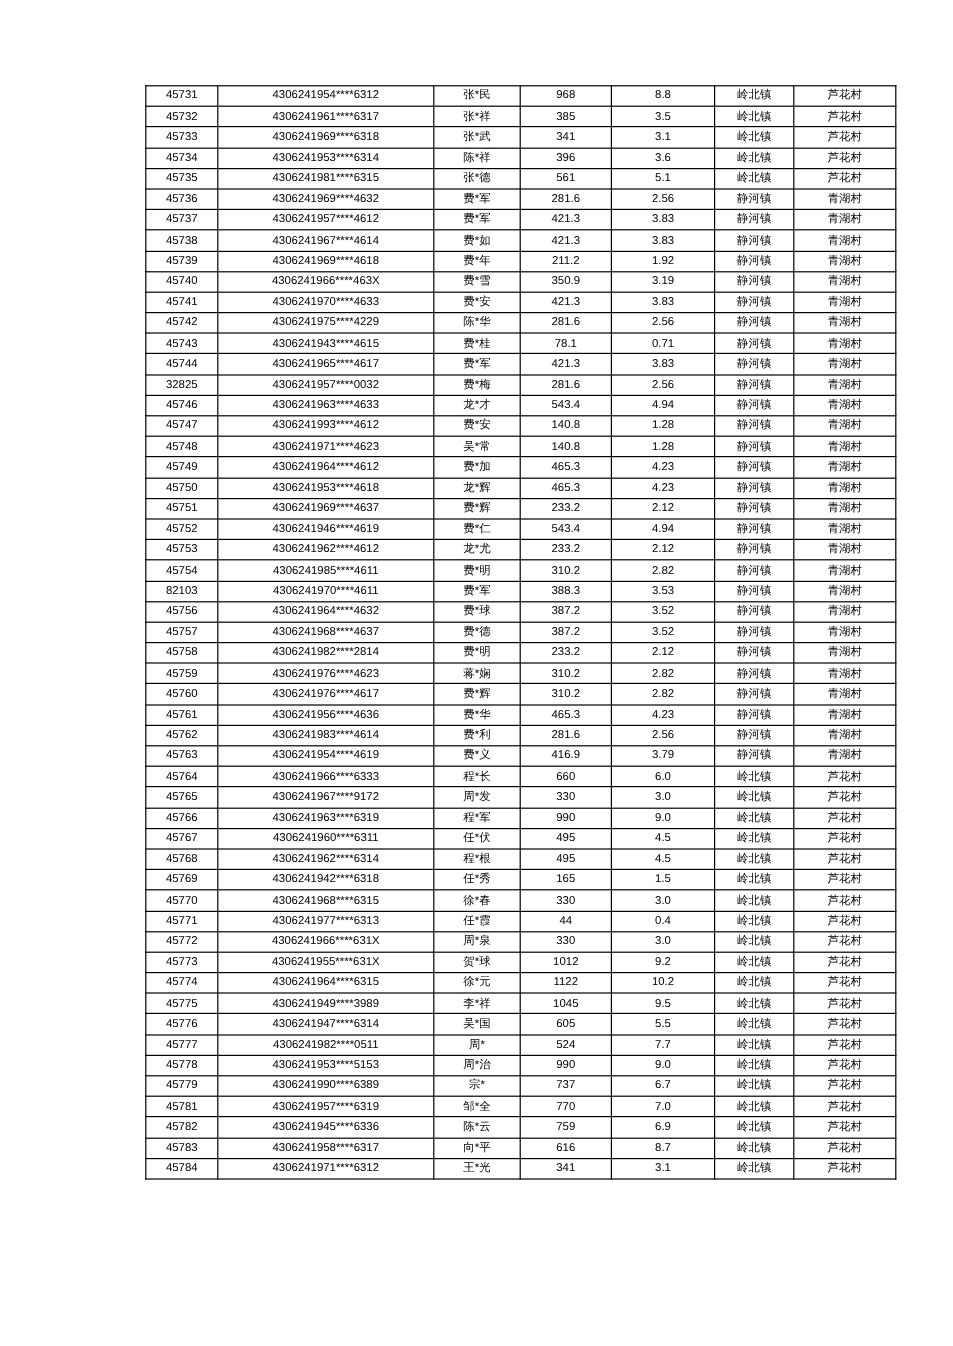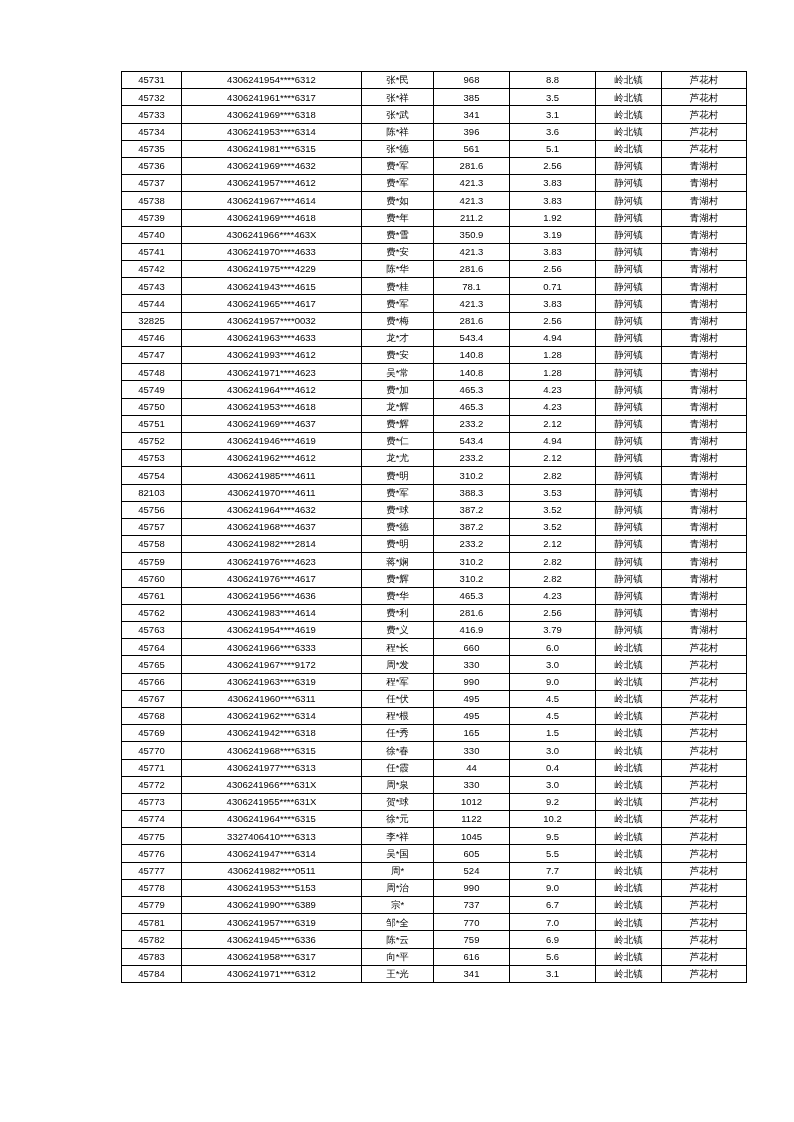--- a/index.html
+++ b/index.html
@@ -450,21 +450,21 @@
           <td>45774</td>
           <td>4306241964****6315</td>
           <td>徐*元</td>
           <td>1122</td>
           <td>10.2</td>
           <td>岭北镇</td>
           <td>芦花村</td>
         </tr>
         <tr>
           <td>45775</td>
-          <td>3327406410****6313</td>
+          <td>4306241949****3989</td>
           <td>李*祥</td>
           <td>1045</td>
           <td>9.5</td>
           <td>岭北镇</td>
           <td>芦花村</td>
         </tr>
         <tr>
           <td>45776</td>
           <td>4306241947****6314</td>
           <td>吴*国</td>
@@ -516,21 +516,21 @@
           <td>759</td>
           <td>6.9</td>
           <td>岭北镇</td>
           <td>芦花村</td>
         </tr>
         <tr>
           <td>45783</td>
           <td>4306241958****6317</td>
           <td>向*平</td>
           <td>616</td>
-          <td>5.6</td>
+          <td>8.7</td>
           <td>岭北镇</td>
           <td>芦花村</td>
         </tr>
         <tr>
           <td>45784</td>
           <td>4306241971****6312</td>
           <td>王*光</td>
           <td>341</td>
           <td>3.1</td>
           <td>岭北镇</td>

